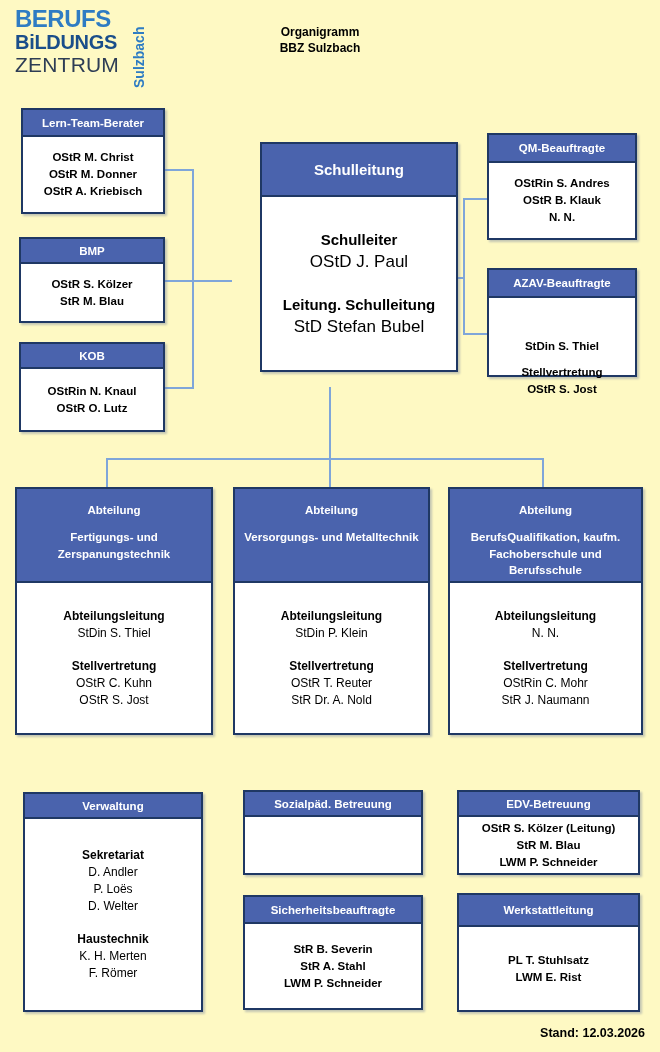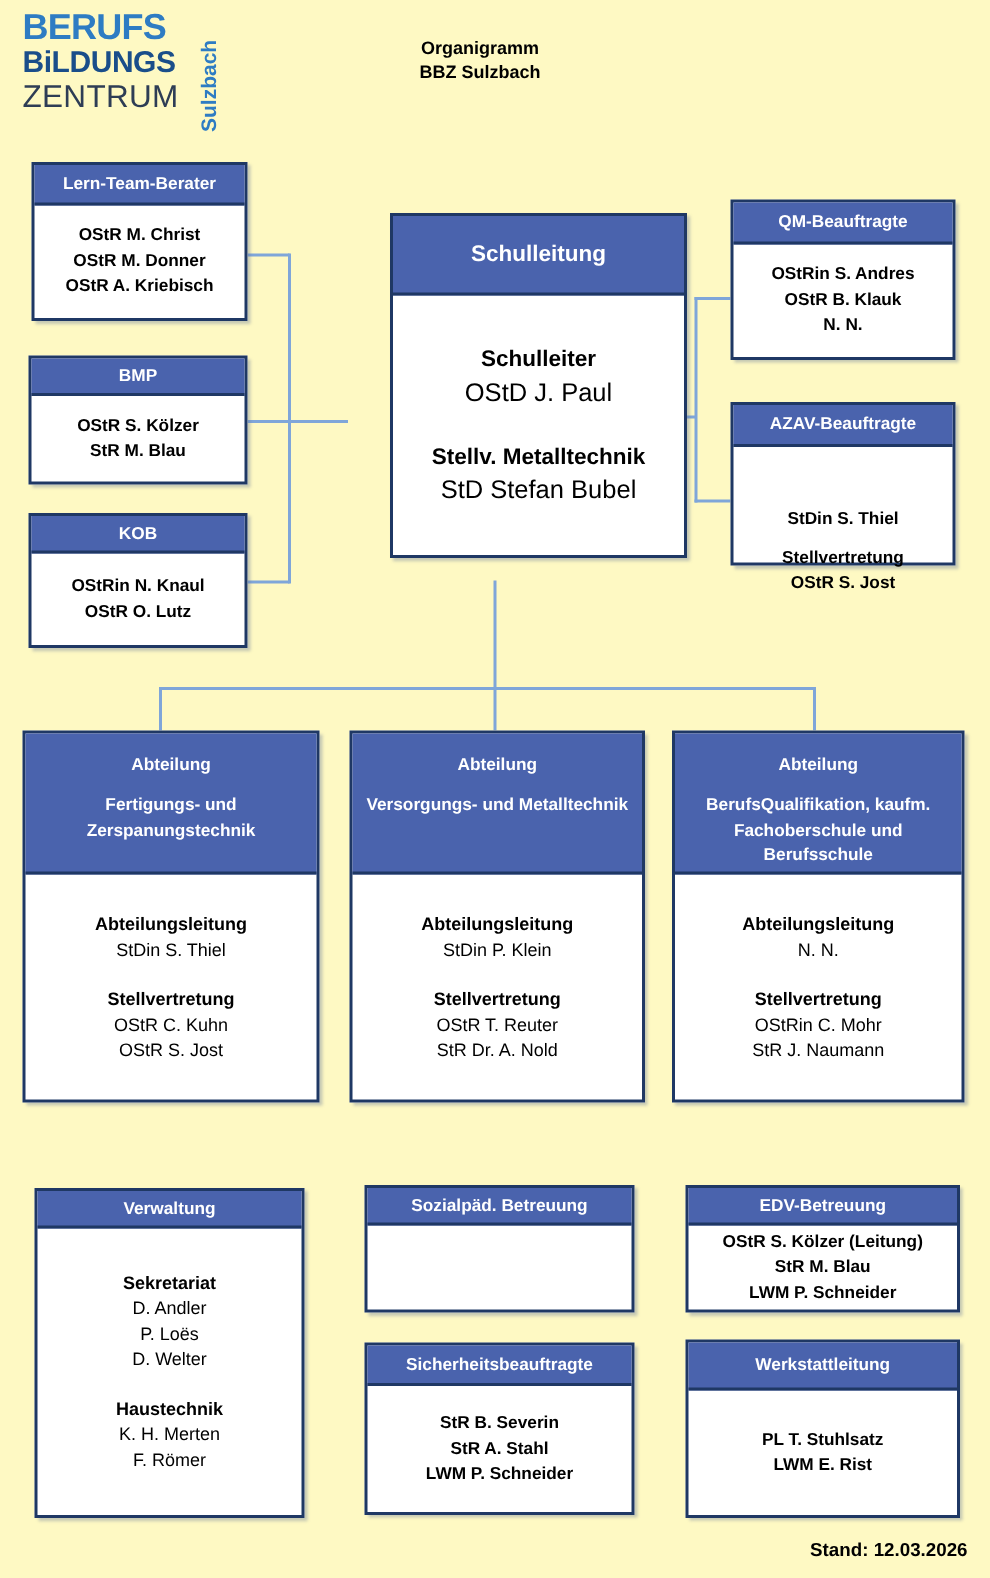--- a/index.html
+++ b/index.html
@@ -114,21 +114,21 @@
   </div>
 
   <div class="box" style="left:232px;top:142px;width:198px;height:230px;margin-left:28px;">
     <div class="box-head sl-head" style="height:53px;">
       <span>Schulleitung</span>
     </div>
     <div class="box-body">
       <div class="sl-role">Schulleiter</div>
       <div class="sl-name">OStD J. Paul</div>
       <div class="sl-gap"></div>
-      <div class="sl-role">Stellv. Metalltechnik</div>
+      <div class="sl-role">Leitung. Schulleitung</div>
       <div class="sl-name">StD Stefan Bubel</div>
     </div>
   </div>
 
   <div class="box" style="left:487px;top:133px;width:150px;height:107px;">
     <div class="box-head" style="height:28px;">
       <span>QM-Beauftragte</span>
     </div>
     <div class="box-body">
       <div class="nm">OStRin S. Andres</div>

